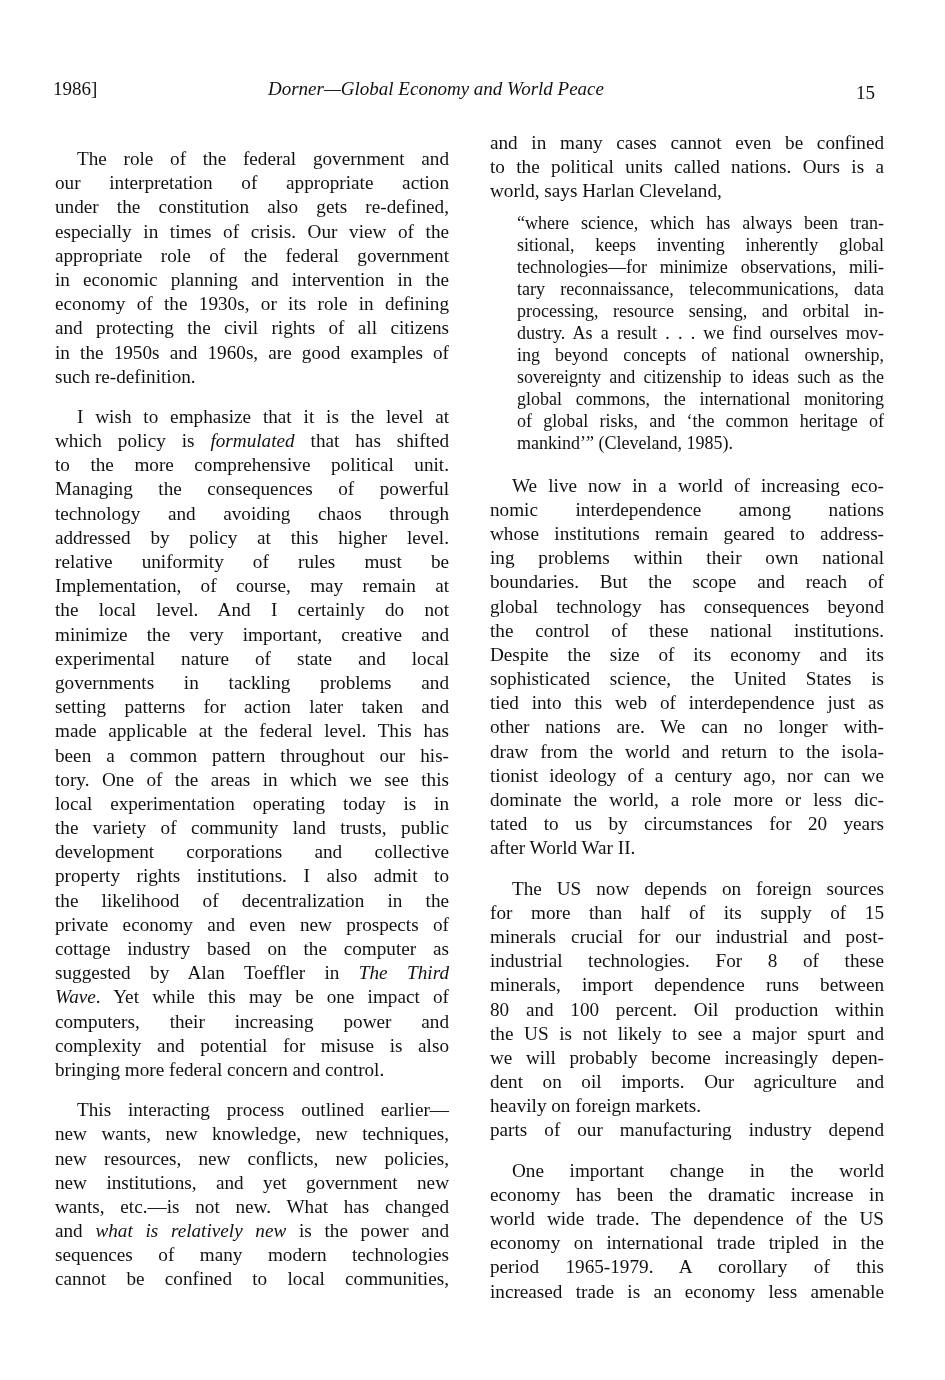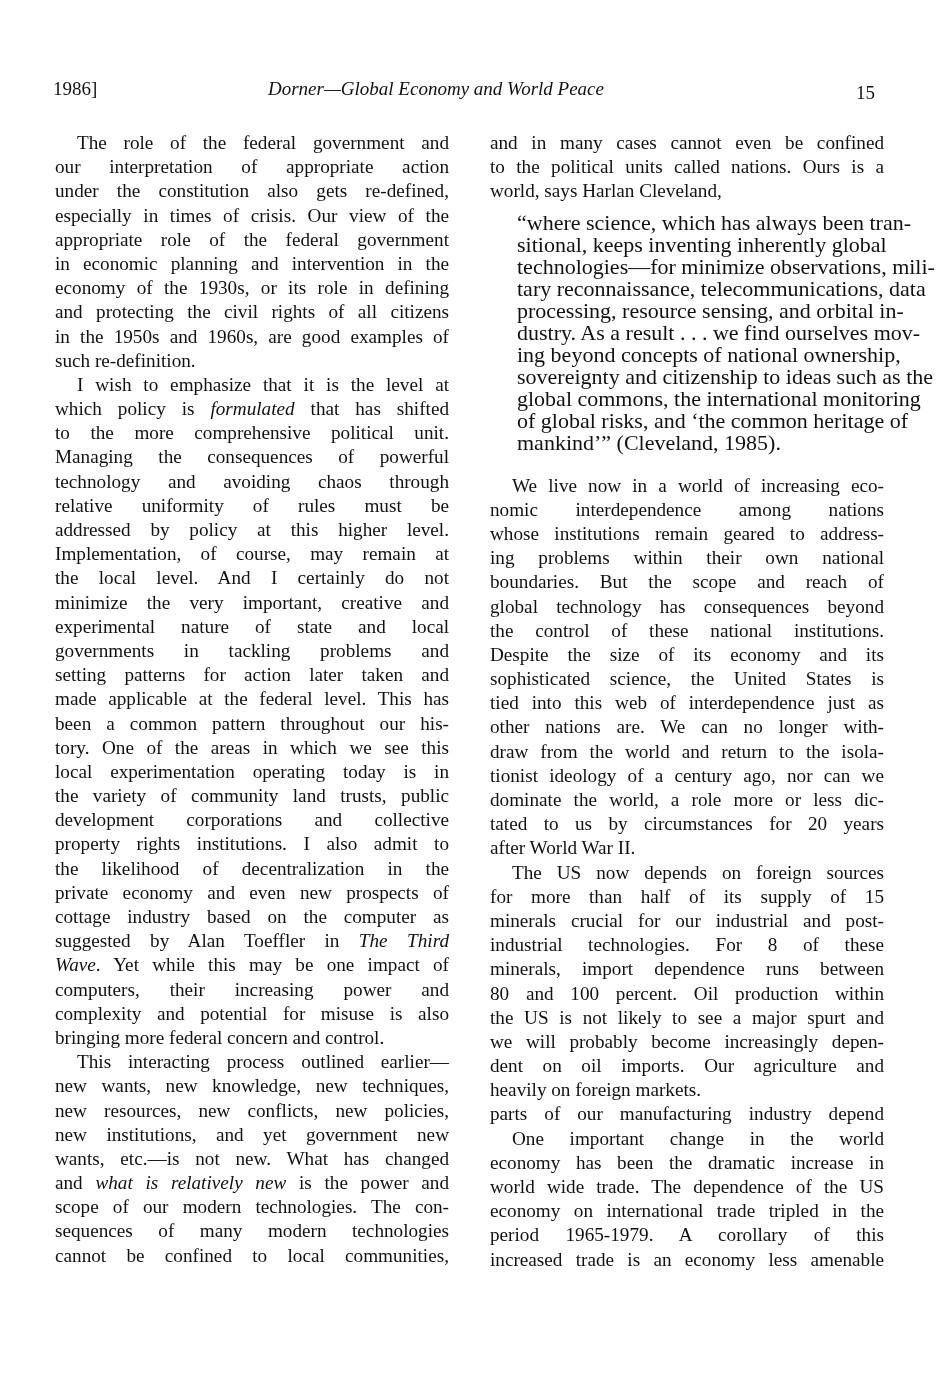--- a/index.html
+++ b/index.html
@@ -6,22 +6,22 @@
   body { width: 945px; height: 1380px; position: relative; overflow: hidden; color: #111; font-family: "Liberation Serif", "DejaVu Serif", serif; }
   .header { position: absolute; top: 78px; left: 53px; width: 822px; height: 30px; font-size: 19px; }
   .header .left { position: absolute; left: 0; top: 0; }
   .header .center { position: absolute; left: 215px; top: 0; font-style: italic; }
   .header .right { position: absolute; right: 0; top: 4px; }
   .col { position: absolute; top: 131px; width: 394px; font-size: 19.2px; }
   .col.left { left: 55px; }
   .col.right { left: 490px; }
   .line { display: block; height: 24.2px; line-height: 24.2px; white-space: nowrap; text-align: justify; text-align-last: justify; }
   .line.last { text-align-last: left; }
-  .line.indent { padding-left: 22px; }
-  .quote { margin-left: 27px; font-size: 22px; margin-top: 8px; margin-bottom: 20px; }
+  .line.indent { padding-left: 22px; margin-top: 16px; }
+  .quote { margin-left: 27px; font-size: 18px; margin-top: 8px; margin-bottom: 20px; }
   .quote .line { height: 22px; line-height: 22px; }
   em { font-style: italic; }
 </style>
 </head>
 <body>
 
 <div class="header">
   <span class="left">1986]</span>
   <span class="center">Dorner—Global Economy and World Peace</span>
   <span class="right">15</span>
@@ -39,22 +39,22 @@
       <span class="line ">and protecting the civil rights of all citizens</span>
       <span class="line ">in the 1950s and 1960s, are good examples of</span>
       <span class="line  last">such re-definition.</span>
     </div>
     <div>
       <span class="line  indent">I wish to emphasize that it is the level at</span>
       <span class="line ">which policy is <em>formulated</em> that has shifted</span>
       <span class="line ">to the more comprehensive political unit.</span>
       <span class="line ">Managing the consequences of powerful</span>
       <span class="line ">technology and avoiding chaos through</span>
+      <span class="line ">addressed by policy at this higher level.</span>
       <span class="line ">relative uniformity of rules must be</span>
-      <span class="line ">addressed by policy at this higher level.</span>
       <span class="line ">Implementation, of course, may remain at</span>
       <span class="line ">the local level. And I certainly do not</span>
       <span class="line ">minimize the very important, creative and</span>
       <span class="line ">experimental nature of state and local</span>
       <span class="line ">governments in tackling problems and</span>
       <span class="line ">setting patterns for action later taken and</span>
       <span class="line ">made applicable at the federal level. This has</span>
       <span class="line ">been a common pattern throughout our his-</span>
       <span class="line ">tory. One of the areas in which we see this</span>
       <span class="line ">local experimentation operating today is in</span>
@@ -70,21 +70,20 @@
       <span class="line ">complexity and potential for misuse is also</span>
       <span class="line  last">bringing more federal concern and control.</span>
     </div>
     <div>
       <span class="line  indent">This interacting process outlined earlier—</span>
       <span class="line ">new wants, new knowledge, new techniques,</span>
       <span class="line ">new resources, new conflicts, new policies,</span>
       <span class="line ">new institutions, and yet government new</span>
       <span class="line ">wants, etc.—is not new. What has changed</span>
       <span class="line ">and <em>what is relatively new</em> is the power and</span>
-      <span class="line ">scope of our modern technologies. The con-</span>
       <span class="line ">sequences of many modern technologies</span>
       <span class="line">cannot be confined to local communities,</span>
     </div>
   </div>
 <div class="col right" id="col-right">
     <div>
       <span class="line ">and in many cases cannot even be confined</span>
       <span class="line ">to the political units called nations. Ours is a</span>
       <span class="line last">world, says Harlan Cleveland,</span>
     </div>

